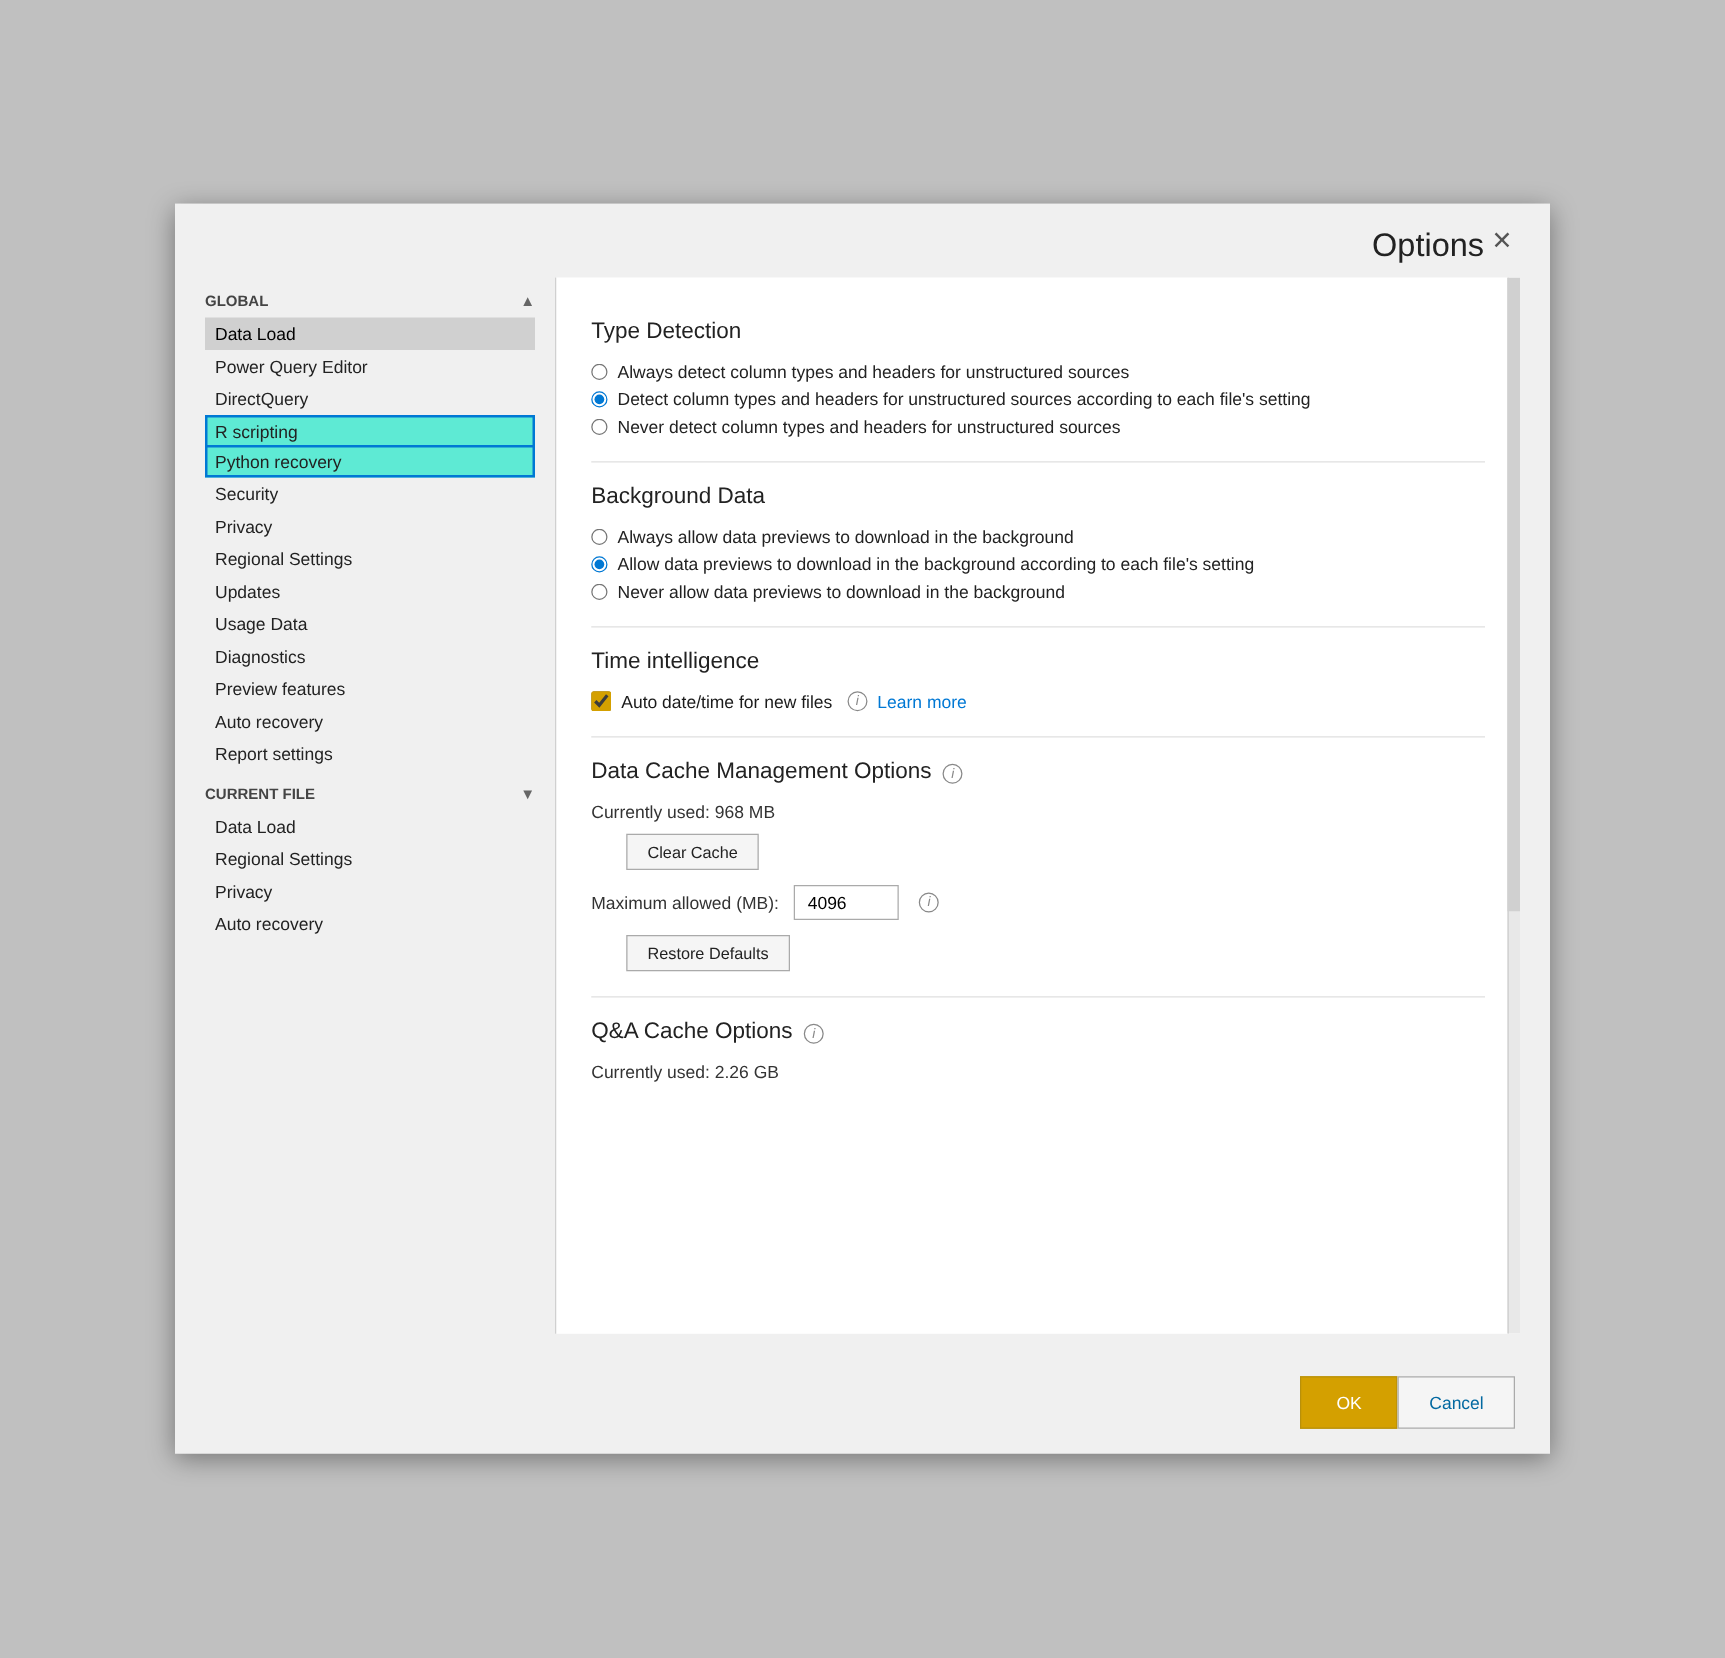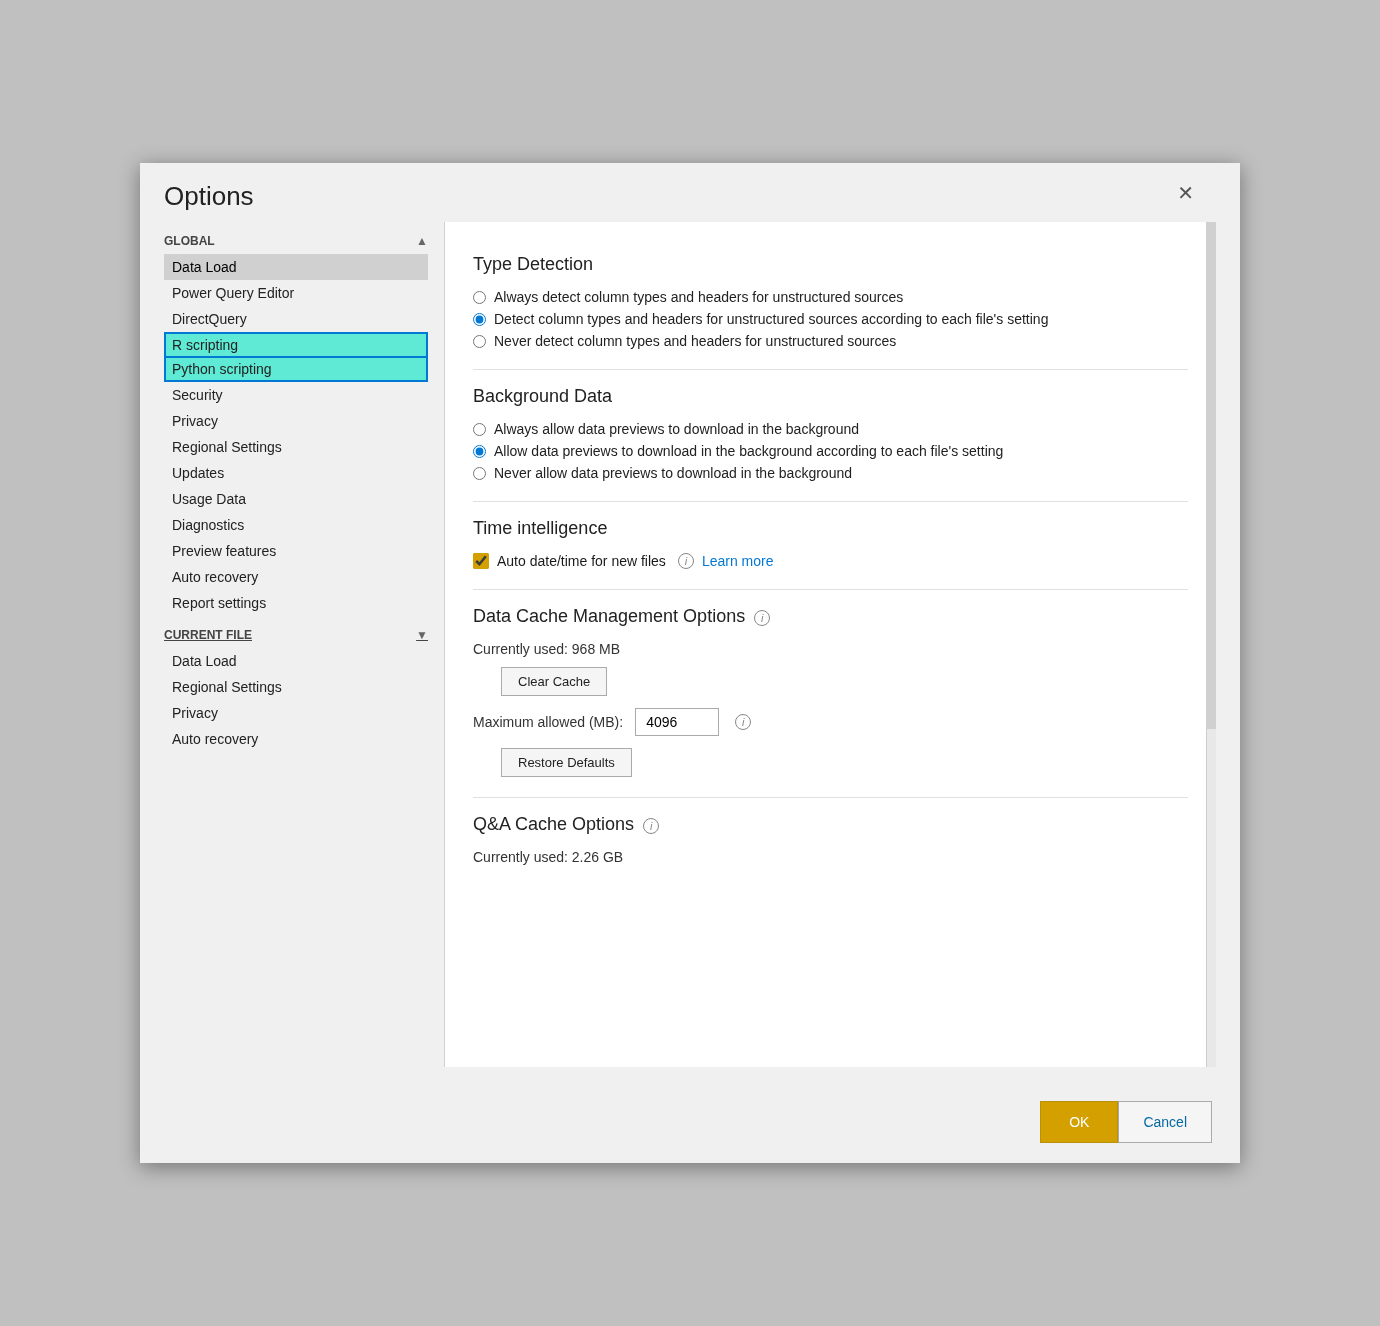--- a/index.html
+++ b/index.html
@@ -17,23 +17,23 @@
       background: #f0f0f0;
       width: 1100px;
       min-height: 1000px;
       box-shadow: 0 4px 20px rgba(0,0,0,0.4);
       display: flex;
       flex-direction: column;
       position: relative;
     }
     .title-bar {
       background: #f0f0f0;
-      padding: 18px 40px 10px 24px;
-      display: flex;
-      justify-content: space-between;
+      padding: 18px 24px 10px 24px;
+      display: flex;
+      justify-content: flex-end;
       align-items: flex-start;
     }
     .title-bar h1 {
       font-size: 26px;
       font-weight: 300;
       color: #222;
     }
     .close-btn {
       background: none;
       border: none;
@@ -248,32 +248,32 @@
     <div class="sidebar">
       <div class="section-header">
         <span>GLOBAL</span>
         <span class="chevron">▲</span>
       </div>
 
       <button class="nav-item active">Data Load</button>
       <button class="nav-item">Power Query Editor</button>
       <button class="nav-item">DirectQuery</button>
       <button class="nav-item highlighted">R scripting</button>
-      <button class="nav-item highlighted" style="margin-top:-2px;">Python scripting</button>
+      <button class="nav-item highlighted" style="margin-top:-2px;">Python recovery</button>
       <button class="nav-item">Security</button>
       <button class="nav-item">Privacy</button>
       <button class="nav-item">Regional Settings</button>
       <button class="nav-item">Updates</button>
       <button class="nav-item">Usage Data</button>
       <button class="nav-item">Diagnostics</button>
       <button class="nav-item">Preview features</button>
       <button class="nav-item">Auto recovery</button>
       <button class="nav-item">Report settings</button>
 
-      <div class="section-header" style="text-decoration:underline;">
+      <div class="section-header" style="">
         <span>CURRENT FILE</span>
         <span class="chevron">▼</span>
       </div>
 
       <button class="nav-item">Data Load</button>
       <button class="nav-item">Regional Settings</button>
       <button class="nav-item">Privacy</button>
       <button class="nav-item">Auto recovery</button>
     </div>
 

